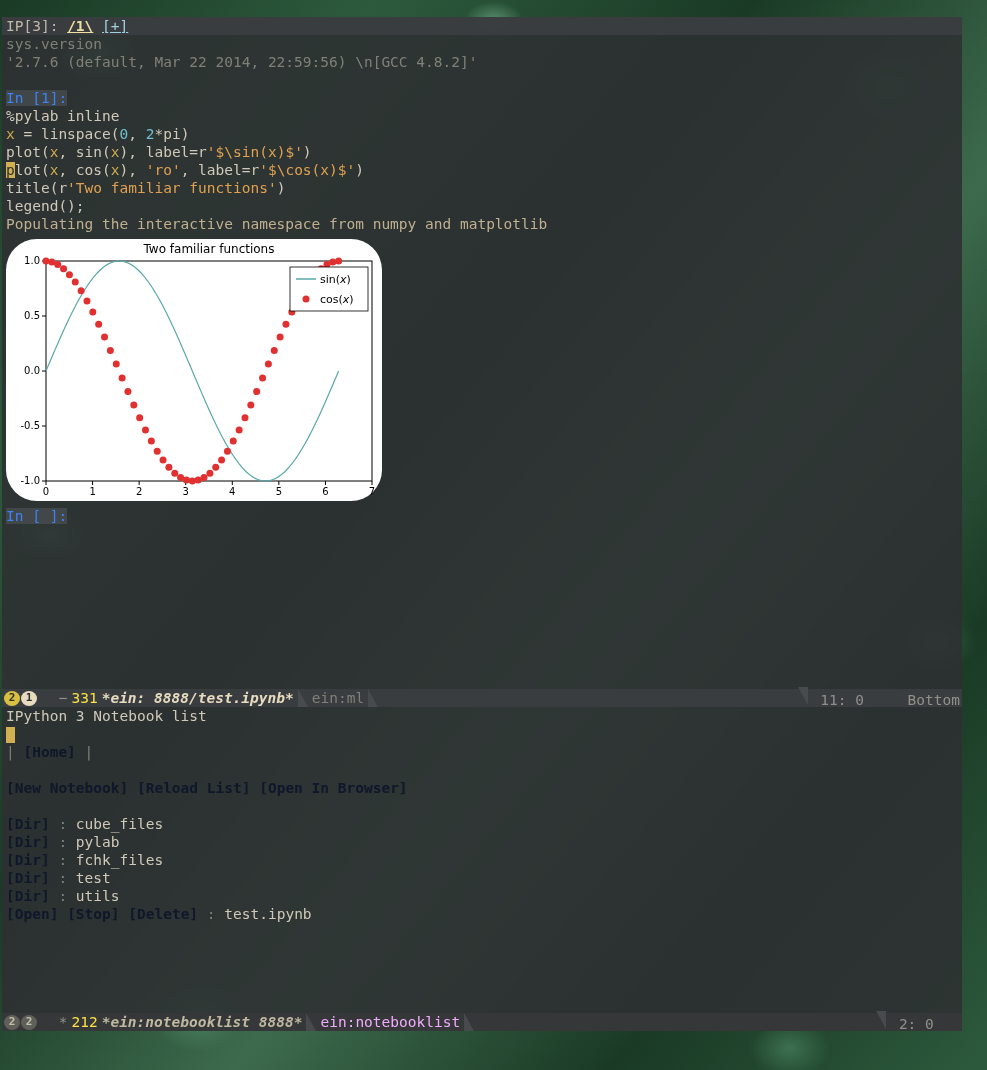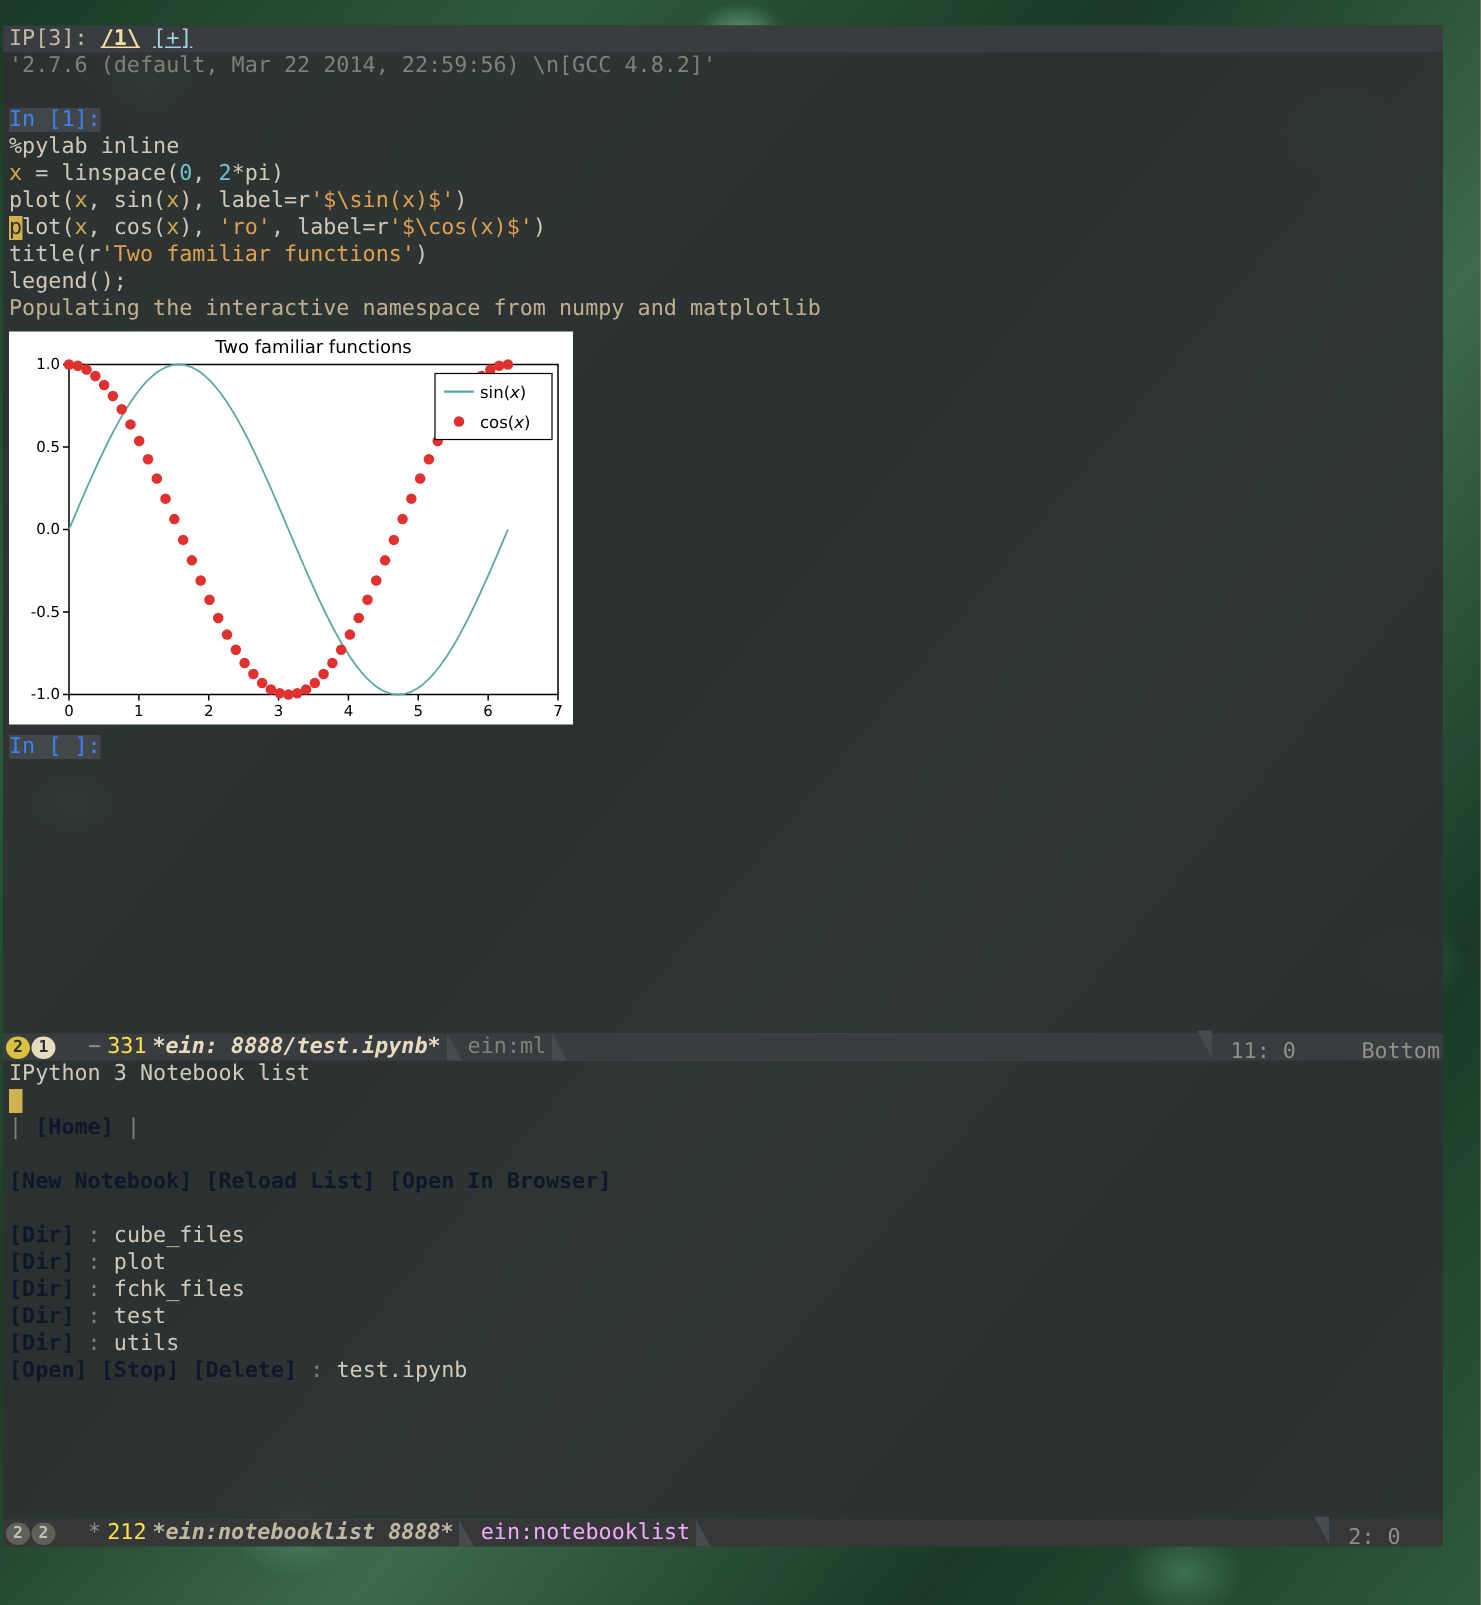--- a/index.html
+++ b/index.html
@@ -59,20 +59,21 @@
 .kw-str { color: #e0a050; }
 .kw-num { color: #70c0d0; }
 .cursor-block { background: #d0b050; color: #303030; }
 .output-text { color: #c0b090; }
 .chart-container {
   background: #ffffff;
   width: 376px;
   height: 262px;
   margin: 6px 0 6px 4px;
   position: relative;
+  border-radius: 31px;
 }
 .modeline {
   height: 18px;
   line-height: 18px;
   background: #3a3d40;
   color: #909088;
   display: flex;
   align-items: center;
   padding: 0 2px;
   position: relative;
@@ -127,20 +128,21 @@
 <div class="window">
 
   <div class="pane pane-top">
     <div class="header-line">
       <span class="ip">IP[3]:</span>
       <span class="tab-active">/1\</span>
       <span> </span>
       <span class="tab-new">[+]</span>
     </div>
     <div class="code-area">
+      <div class="code-line out-gray">sys.version</div>
       <div class="code-line out-gray">'2.7.6 (default, Mar 22 2014, 22:59:56) \n[GCC 4.8.2]'</div>
     </div>
     <div class="code-area" style="margin-top:18px">
       <div class="code-line"><span class="in-prompt">In [1]:</span></div>
       <div class="code-line">%pylab inline</div>
       <div class="code-line"><span class="kw-var">x</span><span> = linspace(</span><span class="kw-num">0</span><span>, </span><span class="kw-num">2</span><span>*pi)</span></div>
       <div class="code-line"><span>plot(</span><span class="kw-var">x</span><span>, sin(</span><span class="kw-var">x</span><span>), label=r</span><span class="kw-str">'$\sin(x)$'</span><span>)</span></div>
       <div class="code-line"><span class="cursor-block">p</span><span>lot(</span><span class="kw-var">x</span><span>, cos(</span><span class="kw-var">x</span><span>), </span><span class="kw-str">'ro'</span><span>, label=r</span><span class="kw-str">'$\cos(x)$'</span><span>)</span></div>
       <div class="code-line"><span>title(r</span><span class="kw-str">'Two familiar functions'</span><span>)</span></div>
       <div class="code-line">legend();</div>
@@ -269,21 +271,21 @@
       <div>
         <span class="link">[New Notebook]</span>
         <span> </span>
         <span class="link">[Reload List]</span>
         <span> </span>
         <span class="link">[Open In Browser]</span>
       </div>
       <div>&nbsp;</div>
       <div id="dir-list">
           <div> <span class="link">[Dir]</span><span class="dim"> : </span><span>cube_files</span></div>
-          <div> <span class="link">[Dir]</span><span class="dim"> : </span><span>plot</span></div>
+          <div> <span class="link">[Dir]</span><span class="dim"> : </span><span>pylab</span></div>
           <div> <span class="link">[Dir]</span><span class="dim"> : </span><span>fchk_files</span></div>
           <div> <span class="link">[Dir]</span><span class="dim"> : </span><span>test</span></div>
           <div> <span class="link">[Dir]</span><span class="dim"> : </span><span>utils</span></div>
         </div>
       <div>
         <span> </span>
         <span class="link">[Open]</span>
         <span> </span>
         <span class="link">[Stop]</span>
         <span> </span>

